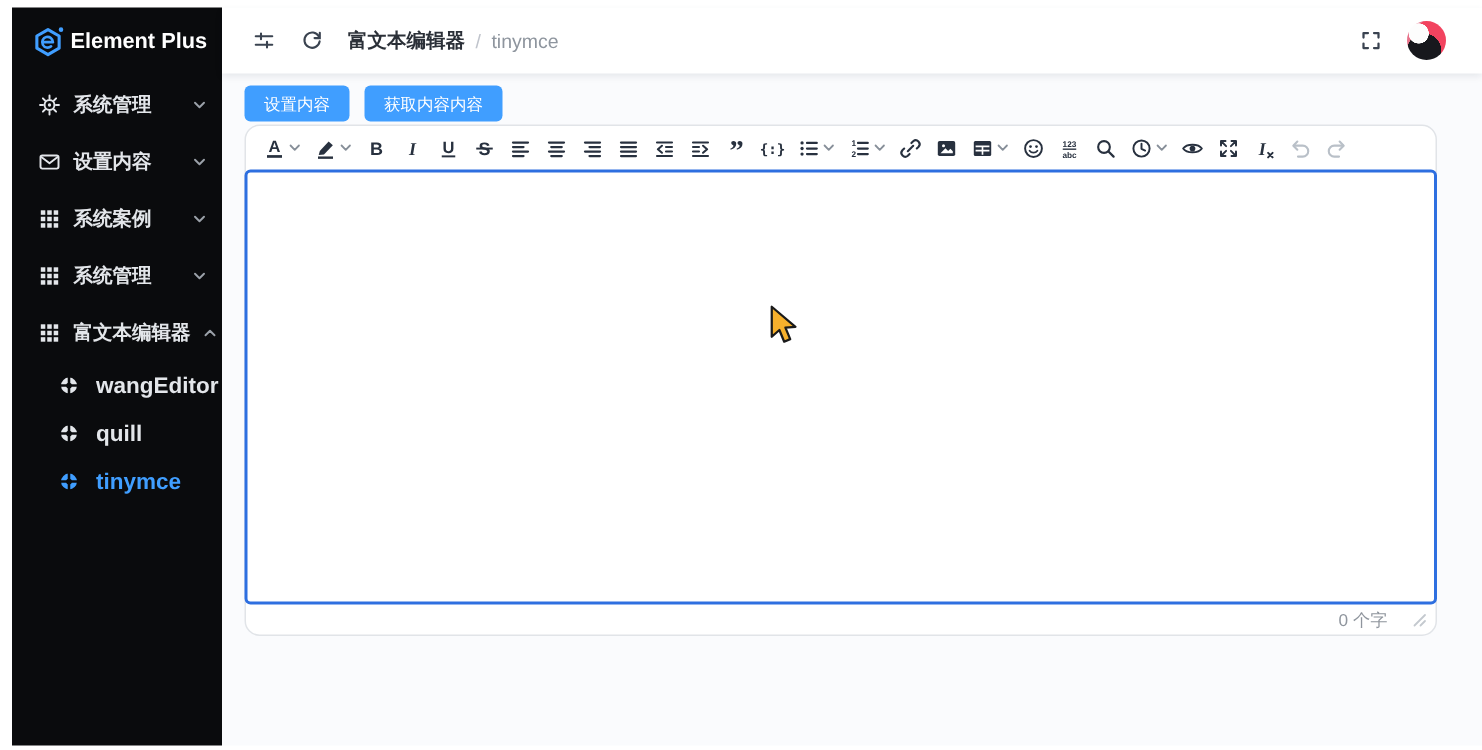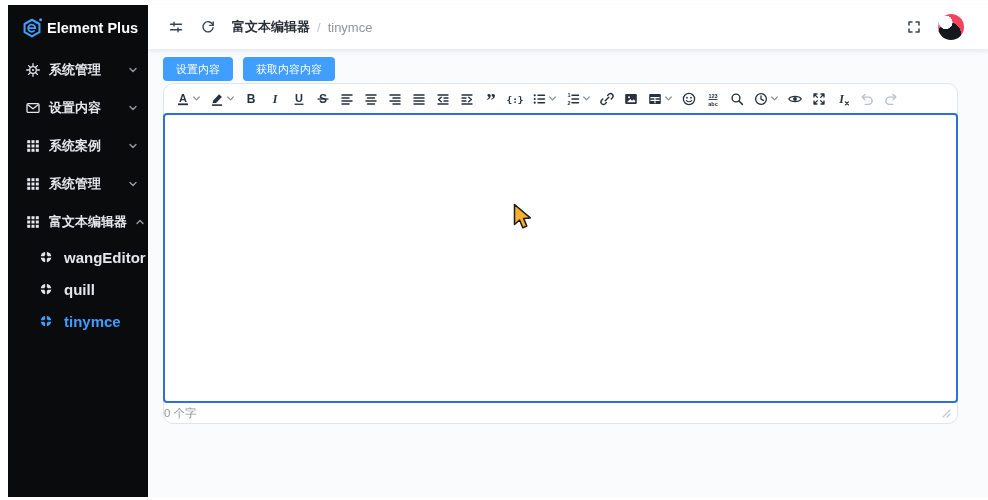--- a/index.html
+++ b/index.html
@@ -50,22 +50,22 @@
   .editor { margin-top:2px; background:#fff; border:1px solid #e1e4e8; border-radius:10px; }
   .tmce-toolbar { height:29px; display:flex; align-items:center; padding:0 7px; overflow:hidden; }
   .tb-btn { height:24px; min-width:24px; display:flex; align-items:center; justify-content:center;
     background:none; border:none; cursor:pointer; color:#28313f; padding:0 1px; border-radius:3px; }
   .tb-btn.split { min-width:34px; gap:1px; }
   .tb-btn.disabled { color:#b9c0c8; cursor:default; }
   .tb-ic { width:16px; height:16px; display:flex; }
   .tb-caret { width:9px; height:9px; display:flex; }
   .tmce-content { height:290px; border:2px solid #2e6fe0; border-radius:4px;
     margin:0 -1px; background:#fff; cursor:text; }
-  .tmce-status { height:20px; display:flex; align-items:center; justify-content:space-between;
-    gap:4px; padding-right:6px; }
+  .tmce-status { height:20px; display:flex; align-items:center; justify-content:flex-end;
+    gap:16px; padding-right:6px; }
   .word-count { font-size:11.5px; color:#8f959d; }
   .resize-handle { width:10px; height:10px; display:flex; cursor:nwse-resize; }
 
   .cursor { position:absolute; left:512px; top:203px; z-index:9; pointer-events:none; }
 </style>
 </head>
 <body>
 
 <div class="app">
 

